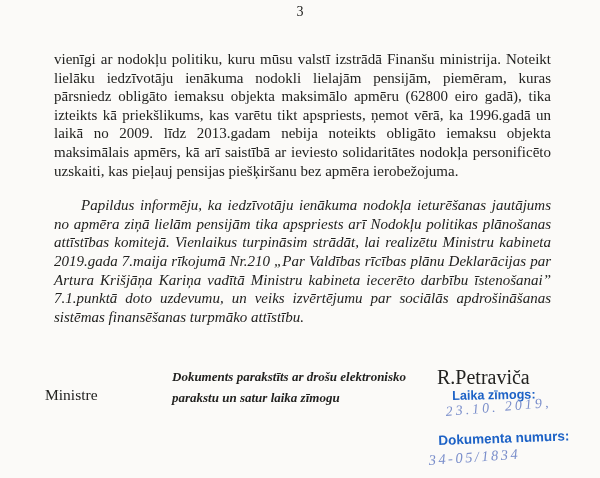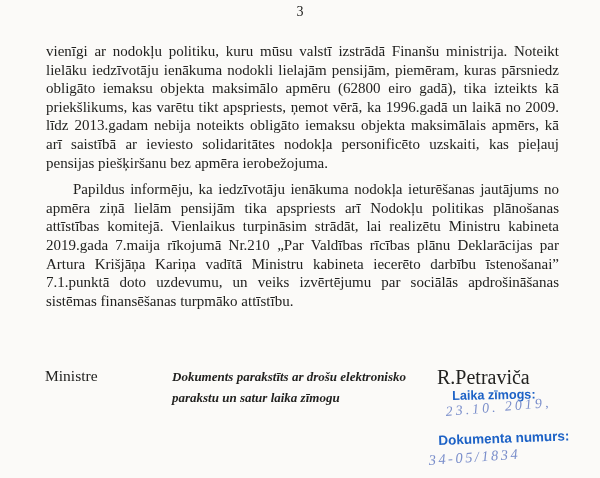--- a/index.html
+++ b/index.html
@@ -19,28 +19,29 @@
     font-size: 14px;
   }
   .body-text {
     position: absolute;
     top: 34px; left: 38px;
     width: 529px;
     font-size: 15px;
     line-height: 18.6px;
     text-align: justify;
   }
-  .body-text p { margin: 8px; }
+  .body-text p { margin: 16px; }
   .body-text p.indent {
     margin-top: 4px;
     text-indent: 27px;
+    font-style: italic;
   }
   .sig-title {
     position: absolute;
-    left: 45px; top: 367px;
+    left: 45px; top: 386px;
     font-size: 15.5px;
   }
   .sig-note {
     position: absolute;
     left: 172px; top: 366px;
     width: 264px;
     font-size: 13px;
     line-height: 21px;
     font-style: italic;
     font-weight: bold;

